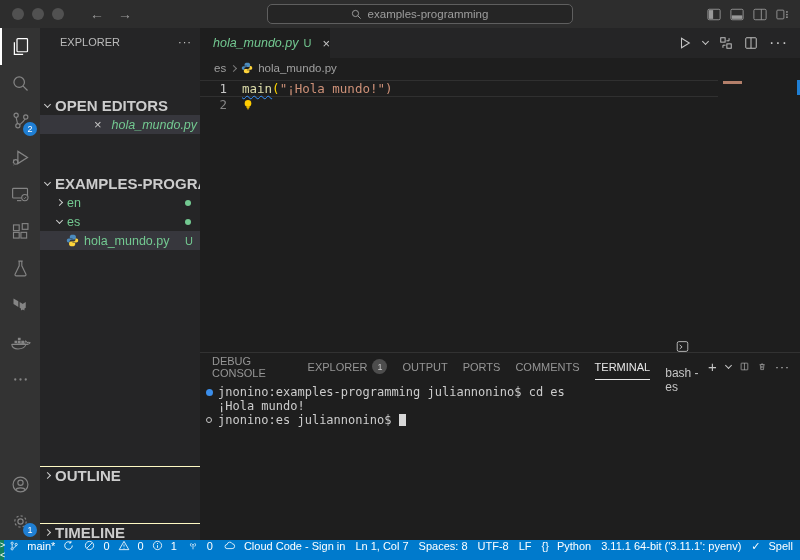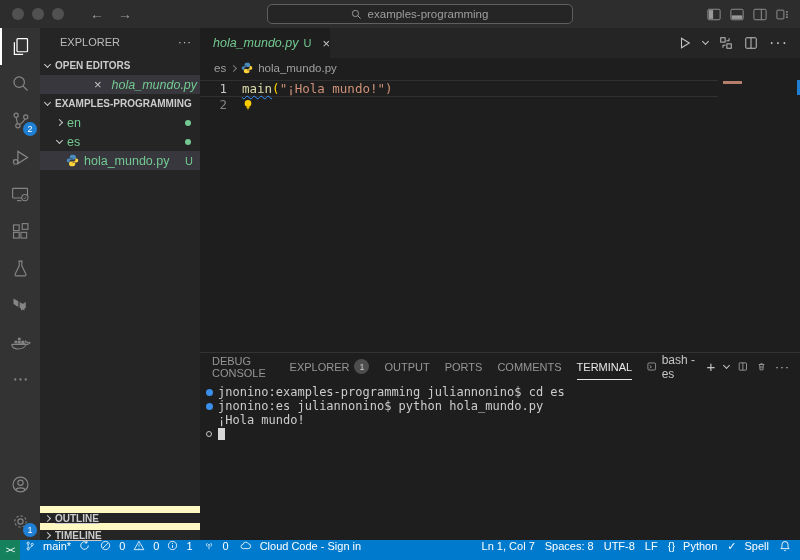--- a/index.html
+++ b/index.html
@@ -31,32 +31,32 @@
            background:#1f7fd4; border-radius:8px; color:#fff; font-size:9px; display:flex;
            align-items:center; justify-content:center; }
 
   
   .sidebar { width:160px; background:#252526; color:#cccccc; display:flex; flex-direction:column;
              font-size:12.5px; flex:none; }
   .sb-title { height:28px; display:flex; align-items:center; padding:0 8px 0 20px;
               font-size:11px; color:#bbbbbb; }
   .sb-title .dots { margin-left:auto; color:#cccccc; letter-spacing:1px; cursor:pointer; }
   .row { height:19px; display:flex; align-items:center; gap:5px; cursor:pointer; white-space:nowrap; }
-  .row.section { font-size:10px; font-weight:bold; padding-left:5px; color:#cccccc; }
+  .row.section { font-size:15px; font-weight:bold; padding-left:5px; color:#cccccc;margin-top:40px; }
   .row.selected { background:#37373d; }
   .green { color:#73c991; }
   .meta { margin-left:auto; padding-right:7px; font-size:11px; }
   .gitdot { width:6px; height:6px; border-radius:50%; background:#73c991; margin-left:auto; margin-right:9px; }
   .chev { display:inline-block; width:5px; height:5px; border-right:1px solid #cccccc;
           border-bottom:1px solid #cccccc; flex:none; }
   .chev.down  { transform:rotate(45deg); margin-top:-3px; }
   .chev.right { transform:rotate(-45deg); }
   .closex { color:#c5c5c5; font-size:13px; line-height:1; }
   .sb-bottom { margin-top:auto; }
-  .sb-bottom .row { border-top:7px solid #fef9c3; height:17px;text-decoration:underline; }
+  .sb-bottom .row { border-top:1px solid #fef9c3; height:17px; }
   .openeditor-name { font-style:italic; }
 
   
   .editorgroup { flex:1; display:flex; flex-direction:column; min-width:0; }
   .editor { height:324px; display:flex; flex-direction:column; background:#1e1e1e; }
   .tabsbar { height:30px; background:#252526; display:flex; align-items:stretch; }
   .tab { width:130px; background:#1e1e1e; display:flex; align-items:center; gap:5px;
          padding:0 8px; font-size:12.5px; cursor:pointer; }
   .tab .name { color:#73c991; font-style:italic; }
   .tab .git { color:#73c991; font-size:11px; }
@@ -80,21 +80,21 @@
 
   
   .panel { flex:1; background:#1e1e1e; border-top:1px solid #323232; display:flex; flex-direction:column; min-height:0; }
   .panel-header { height:27px; display:flex; align-items:center; padding:0 10px 0 12px; flex:none; }
   .ptab { height:100%; display:flex; align-items:center; gap:5px; margin-right:15px;
           font-size:11px; color:#969696; cursor:pointer; }
   .ptab.active { color:#e7e7e7; box-shadow:inset 0 -1px 0 #e7e7e7; }
   .pbadge { width:15px; height:15px; border-radius:50%; background:#4d4d4d; color:#cccccc;
             font-size:9px; display:flex; align-items:center; justify-content:center; }
   .panel-actions { margin-left:auto; display:flex; align-items:center; gap:9px; color:#c5c5c5; font-size:12px; }
-  .termsel { display:flex; align-items:center; gap:5px; cursor:pointer; }
+  .termsel { display:flex; align-items:center; gap:13px; cursor:pointer;flex-direction:column; }
   .terminal { padding:5px 0 0 6px; font-family:"DejaVu Sans Mono",monospace; font-size:12px;
               line-height:14px; color:#cccccc; }
   .tline { display:flex; align-items:center; height:14px; }
   .tmark { width:12px; display:flex; align-items:center; justify-content:flex-start; flex:none; }
   .dot-run { width:7px; height:7px; border-radius:50%; background:#3b8eea; }
   .dot-prompt { width:6px; height:6px; border-radius:50%; border:1px solid #c5c5c5; }
   .cursorblock { display:inline-block; width:7px; height:12px; background:#d7d7d7; vertical-align:middle; }
   .tline pre { font:inherit; }
 
   
@@ -409,33 +409,28 @@
       </div>
 
       <div class="terminal">
         <div class="tline">
           <span class="tmark">
               <span class="dot-run"></span>
             </span>
           <pre>jnonino:examples-programming juliannonino$ cd es</pre>
         </div>
         <div class="tline">
-          <span class="tmark">
-              <span class="dot-run"></span>
-            </span>
-          <pre>jnonino:es juliannonino$ python hola_mundo.py</pre>
-        </div>
-        <div class="tline">
           <span class="tmark"></span>
           <pre>¡Hola mundo!</pre>
         </div>
         <div class="tline">
           <span class="tmark">
               <span class="dot-prompt"></span>
             </span>
+          <pre>jnonino:es juliannonino$ </pre>
           <span class="cursorblock"></span>
         </div>
       </div>
     </div>
 
   </div>
 </div>
 
 <div class="statusbar">
   <div class="sb-remote">
@@ -498,20 +493,23 @@
       <span>UTF-8</span>
     </div>
     <div class="sitem">
       <span>LF</span>
     </div>
     <div class="sitem">
       <span>{}</span>
       <span>Python</span>
     </div>
     <div class="sitem">
+      <span>3.11.1 64-bit ('3.11.1': pyenv)</span>
+    </div>
+    <div class="sitem">
       <span>✓</span>
       <span>Spell</span>
     </div>
     <div class="sitem">
       <svg width="12" height="12" viewBox="0 0 16 16">
         <path d="M8 2 a4 4 0 0 1 4 4 v3.5 l1.5 2 H2.5 L4 9.5 V6 a4 4 0 0 1 4-4 z" fill="none" stroke="#fff" stroke-width="1.2"></path>
         <path d="M6.8 13.5 a1.3 1.3 0 0 0 2.4 0" fill="none" stroke="#fff" stroke-width="1.2"></path>
       </svg>
     </div>
   </div>

